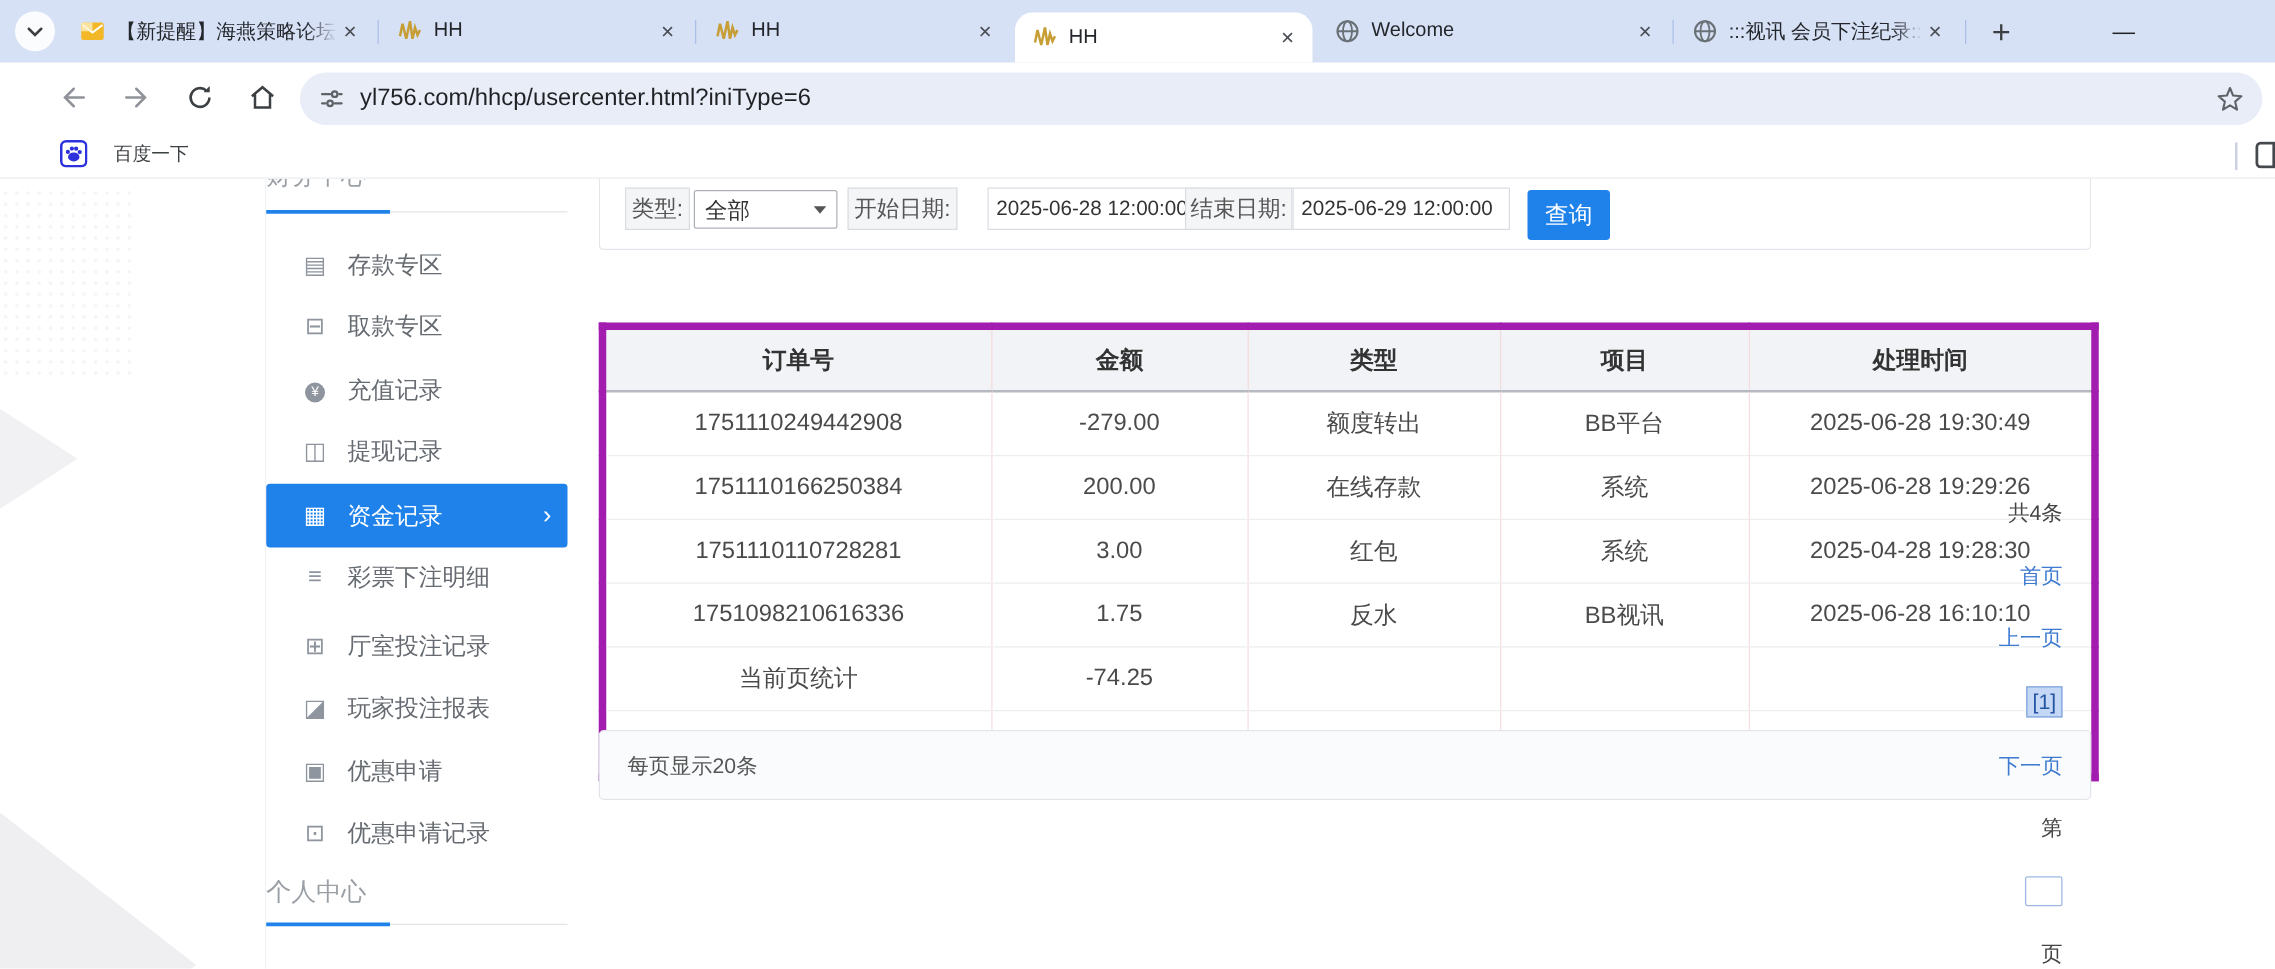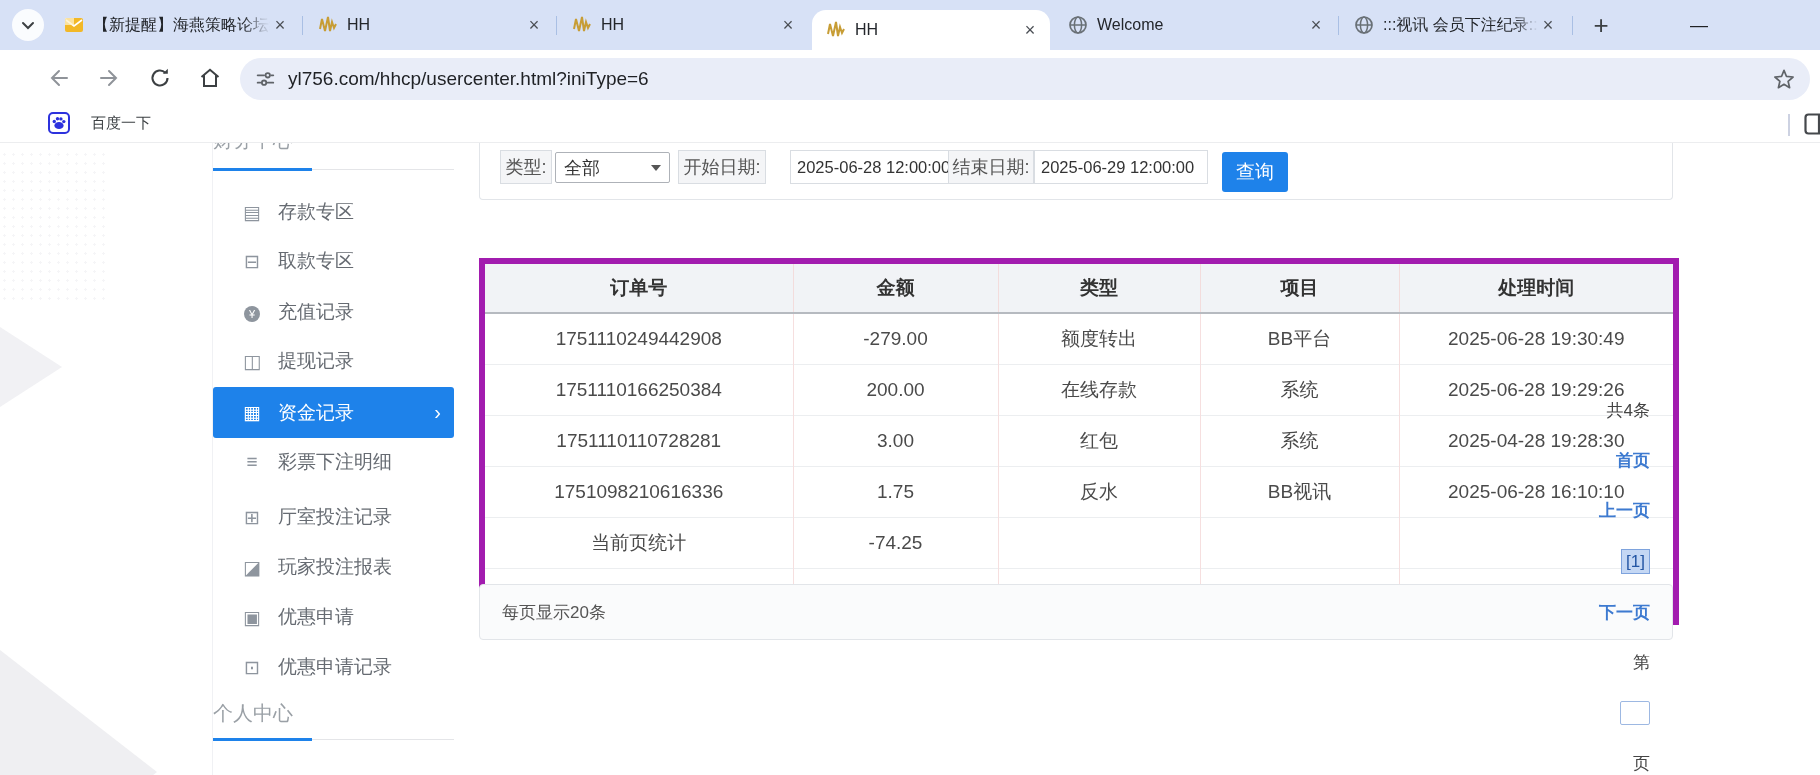--- a/index.html
+++ b/index.html
@@ -79,21 +79,21 @@
   .rec-table th:first-child{border-left:none;}
   .rec-table td{height:48px;border-left:1px solid #f6dfdf;border-top:1px solid #eceef0;text-align:center;
                 font-size:19px;color:#4a4a4a;}
   .rec-table td:first-child{border-left:none;}
   
   .pagebar{position:absolute;left:479px;top:584px;width:1194px;height:56px;box-sizing:border-box;
            background:#fafbfc;border:1px solid #e2e5e9;border-radius:4px;display:flex;align-items:center;
            justify-content:space-between;padding:0 22px;}
   .pg-left{font-size:17px;color:#555;}
   .pg-right{display:flex;align-items:flex-end;gap:27px;font-size:17px;color:#444;flex-direction:column;}
-  .pg-link{color:var(--link,#3d7ad0);cursor:pointer;font-weight:bold;}
+  .pg-link{color:var(--link,#3d7ad0);cursor:pointer;}
   .pg-cur{background:#c4d7f4;border:1px solid #7ea3dd;color:#2456a4;padding:0 4px;height:23px;line-height:23px;cursor:default;}
   .pg-input{width:30px;height:24px;box-sizing:border-box;border:1px solid #9db8e2;border-radius:2px;background:#fff;}
 </style>
 </head>
 <body>
 
 <div class="screen">
 
   <div class="tabstrip">
     <div class="caret-pill">

